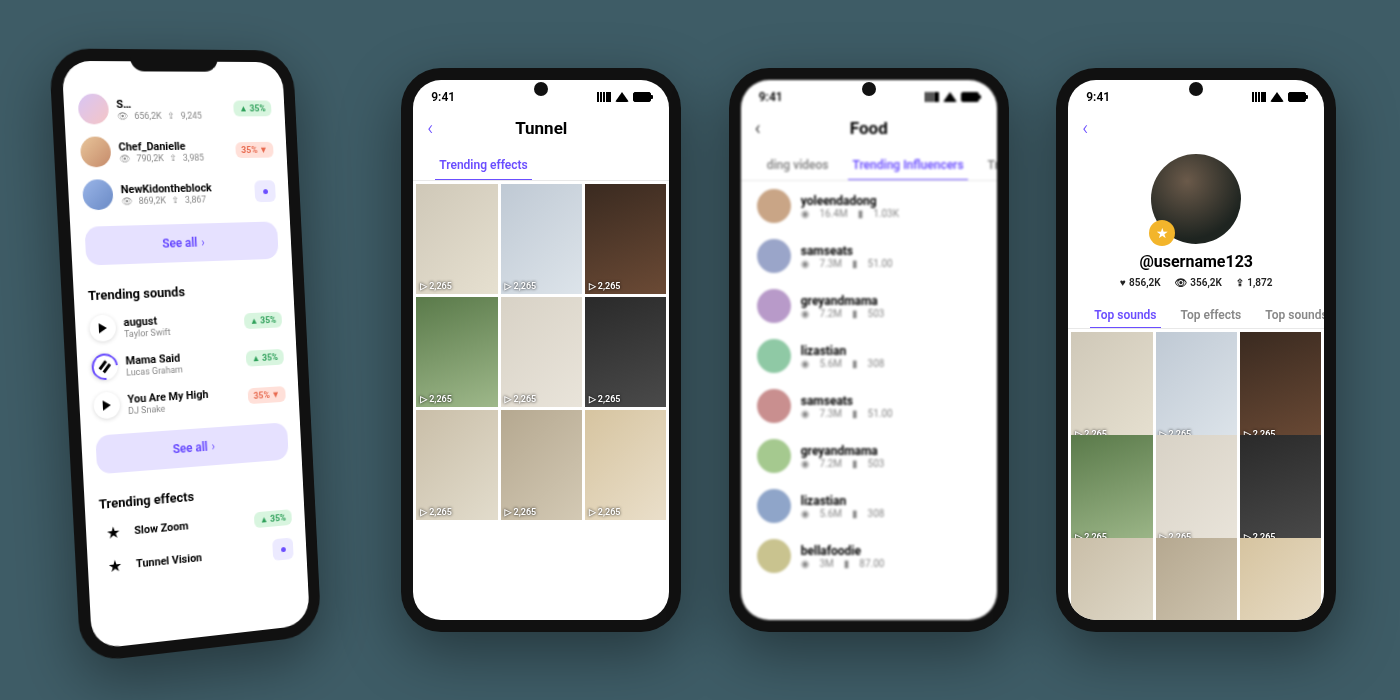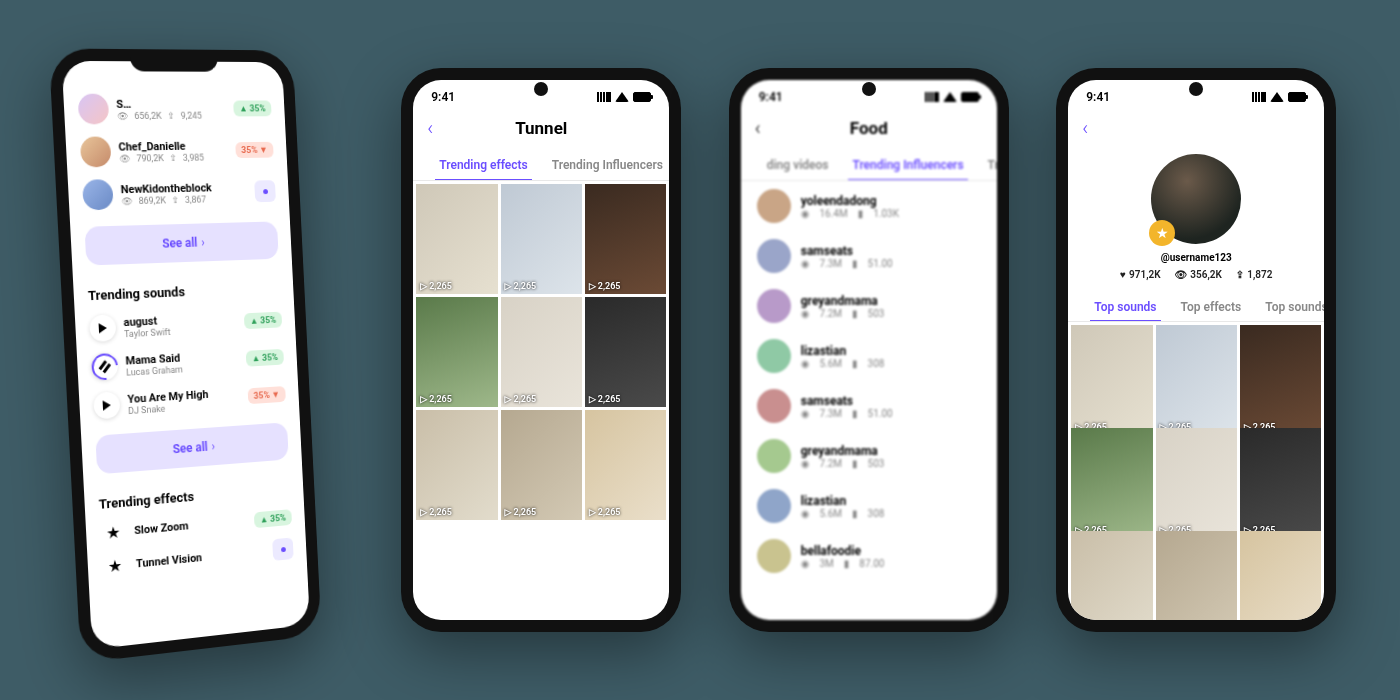--- a/index.html
+++ b/index.html
@@ -90,21 +90,21 @@
   .inf-row .name{font-weight:700;font-size:12px;}
   .inf-row .sub{color:var(--grey);font-size:10px;display:flex;gap:10px;align-items:center;}
   .icon-sm{font-size:10px;color:var(--grey);}
   .p3 .screen{overflow:hidden;}
   .p3 .blur{filter:blur(1.2px);}
 
   
   .profile{display:flex;flex-direction:column;align-items:center;padding:6px 0 10px;}
   .big-avatar{width:90px;height:90px;border-radius:50%;background:radial-gradient(circle at 40% 30%,#6b5a4a,#1e2420 70%);position:relative;}
   .star-badge{position:absolute;bottom:-2px;left:-2px;width:26px;height:26px;border-radius:50%;background:#f3b52b;display:flex;align-items:center;justify-content:center;color:#fff;font-size:14px;}
-  .uname{font-weight:700;font-size:10px;margin-top:8px;}
+  .uname{font-weight:700;font-size:16px;margin-top:8px;}
   .stats{display:flex;gap:14px;margin-top:6px;font-size:10px;color:#222;font-weight:600;}
   .stats span{display:flex;align-items:center;gap:3px;}
 
   .chev::after{content:"›";font-weight:400;}
 
 </style>
 </head>
 <body>
 
 <div class="phone p1">
@@ -224,21 +224,20 @@
           <span class="wifi"></span>
           <span class="batt"></span>
         </span>
     </div>
     <div class="head">
       <span class="back">‹</span>
       <span class="title">Tunnel</span>
     </div>
     <div class="tabs">
       <div class="tab active">Trending effects</div>
-      <div class="tab">Trending Influencers</div>
 
     </div>
     <div class="grid" id="grid2">
         <div class="cell bg1">
           <div class="plays"><span>▷</span> 2,265</div>
         </div>
         <div class="cell bg2">
           <div class="plays"><span>▷</span> 2,265</div>
         </div>
         <div class="cell bg3">
@@ -402,21 +401,21 @@
       <span class="back">‹</span>
     </div>
     <div class="profile">
       <div class="big-avatar">
         <div class="star-badge">★</div>
       </div>
       <div class="uname">@username123</div>
       <div class="stats">
         <span>
             <span>♥</span>
-            <span>971,2K</span>
+            <span>856,2K</span>
           </span>
         <span>
             <span>👁</span>
             <span>356,2K</span>
           </span>
         <span>
             <span>⇪</span>
             <span>1,872</span>
           </span>
       </div>

